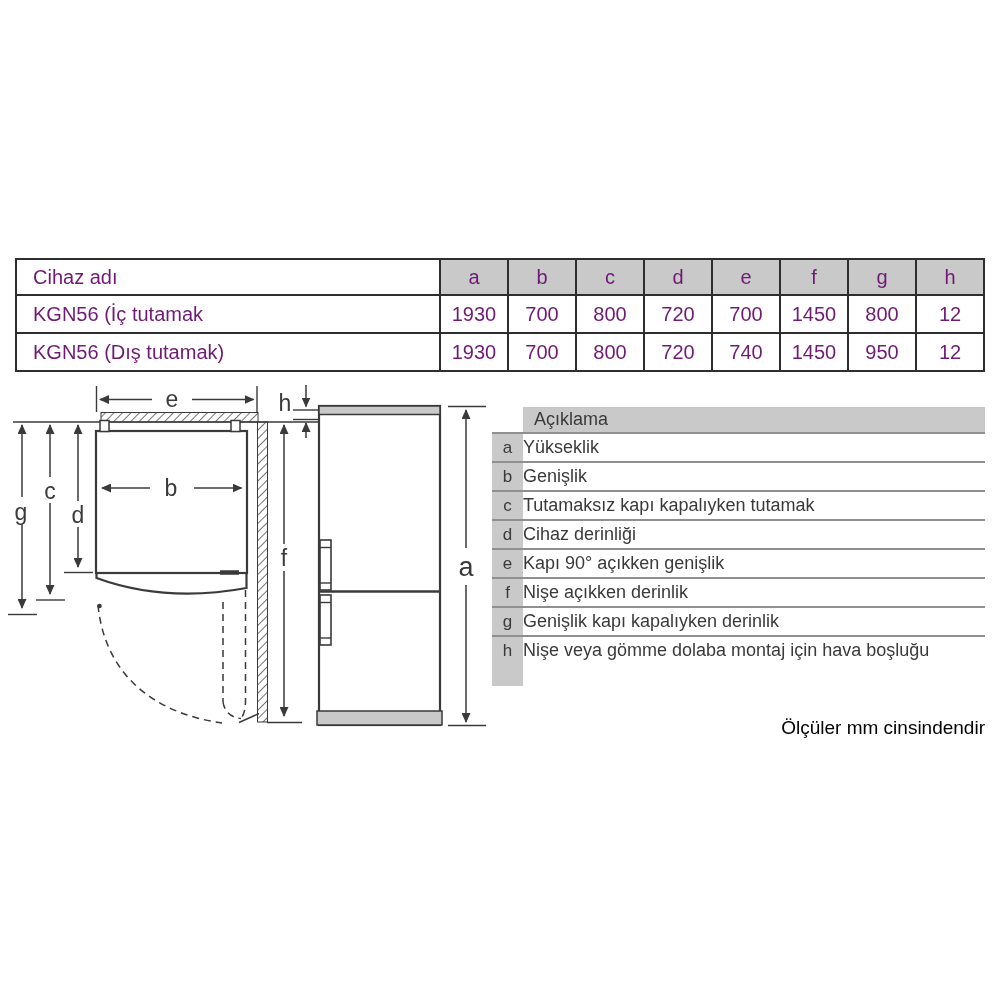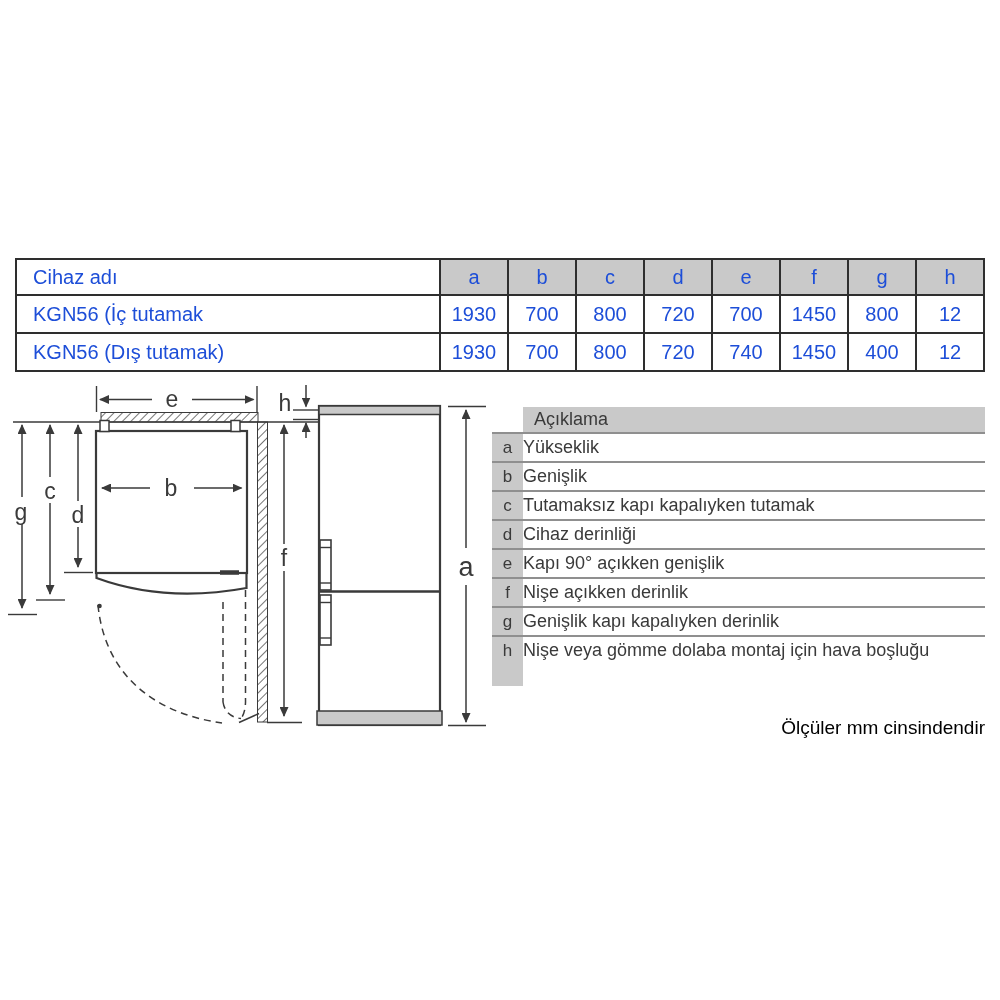--- a/index.html
+++ b/index.html
@@ -1,21 +1,21 @@
 <!DOCTYPE html>
 <html><head>
 <meta charset="utf-8">
 <style>
   html,body{margin:0;padding:0;background:#ffffff;}
   #stage{position:relative;width:1000px;height:1000px;background:#ffffff;overflow:hidden;
          font-family:"Liberation Sans","DejaVu Sans",sans-serif;color:#3a3a3a;}
 
   
   #dim-table{position:absolute;left:15px;top:258px;width:970px;border-collapse:collapse;table-layout:fixed;}
-  #dim-table td{border:2px solid #2e2e2e;font-size:20px;color:#1d4ed8;height:36px;
+  #dim-table td{border:2px solid #2e2e2e;font-size:20px;color:#701a75;height:36px;
                 text-align:center;vertical-align:middle;padding:0;overflow:hidden;white-space:nowrap;}
   #dim-table td.name-col{width:406px;text-align:left;padding-left:16px;}
   #dim-table tr.hdr td{height:34px;}
   #dim-table tr.hdr td.dim-col{background:#c9c9c9;font-size:20px;}
 
   
   #legend{position:absolute;left:492px;top:407px;width:493px;}
   #legend .lg-header{display:flex;height:25px;}
   #legend .lg-header .lg-spacer{width:31px;}
   #legend .lg-header .lg-title{flex:1;background:#c9c9c9;font-size:18px;display:flex;
@@ -68,21 +68,21 @@
       <td>12</td>
     </tr>
     <tr>
       <td class="name-col">KGN56 (Dış tutamak)</td>
       <td>1930</td>
       <td>700</td>
       <td>800</td>
       <td>720</td>
       <td>740</td>
       <td>1450</td>
-      <td>400</td>
+      <td>950</td>
       <td>12</td>
     </tr>
   </tbody>
     </table>
 
   <svg id="diagram" width="490" height="372" viewBox="0 378 490 372" xmlns="http://www.w3.org/2000/svg">
     <defs>
       <marker id="arw" markerWidth="10" markerHeight="9" refX="9" refY="4.5" orient="auto" markerUnits="userSpaceOnUse">
         <path d="M0,0 L10,4.5 L0,9 z" fill="#3a3a3a"></path>
       </marker>

